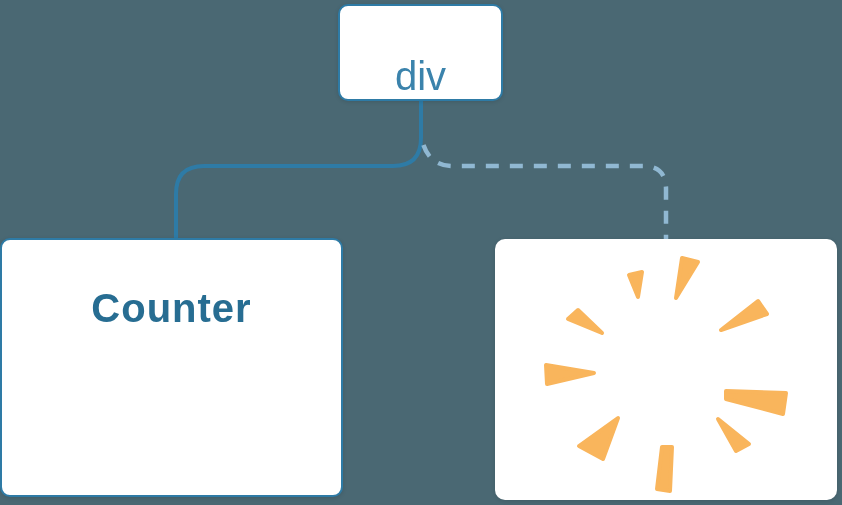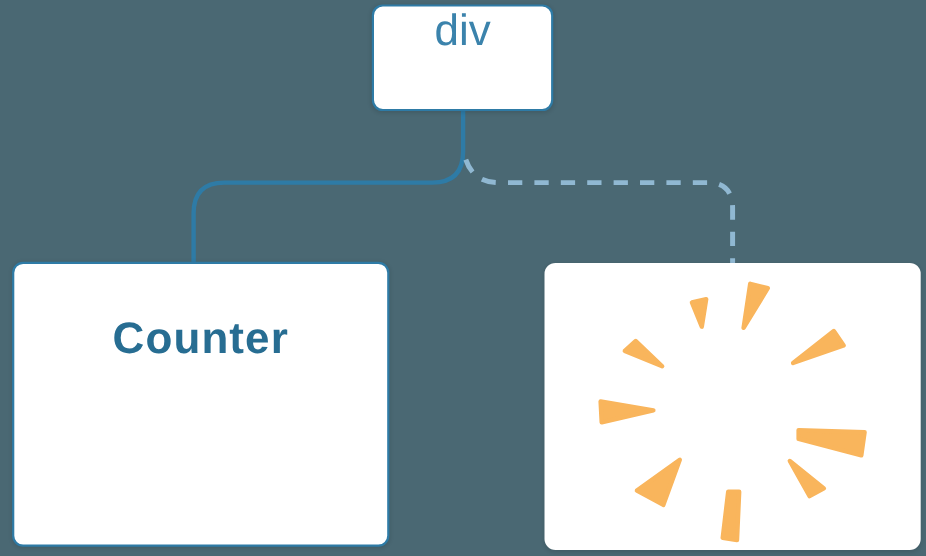--- a/index.html
+++ b/index.html
@@ -43,30 +43,30 @@
     box-shadow: 0 1px 4px rgba(0,0,0,0.12);
   }
   .node.root {
     left: 338px;
     top: 4px;
     width: 165px;
     height: 97px;
     border: 2.5px solid var(--line-blue, #2e7ba6);
     box-sizing: border-box;
     display: flex;
-    align-items: flex-start;
+    align-items: flex-end;
     justify-content: center;
   }
   .root-label {
     font-size: 40px;
     font-weight: 500;
     color: var(--root-label, #3b83ac);
   }
   .node.counter {
-    left: 11px;
+    left: 0;
     top: 238px;
     width: 343px;
     height: 259px;
     border: 2px solid var(--line-blue, #2e7ba6);
     box-sizing: border-box;
     text-decoration: underline;
   }
   .counter-title {
     position: absolute;
     top: 46px;

